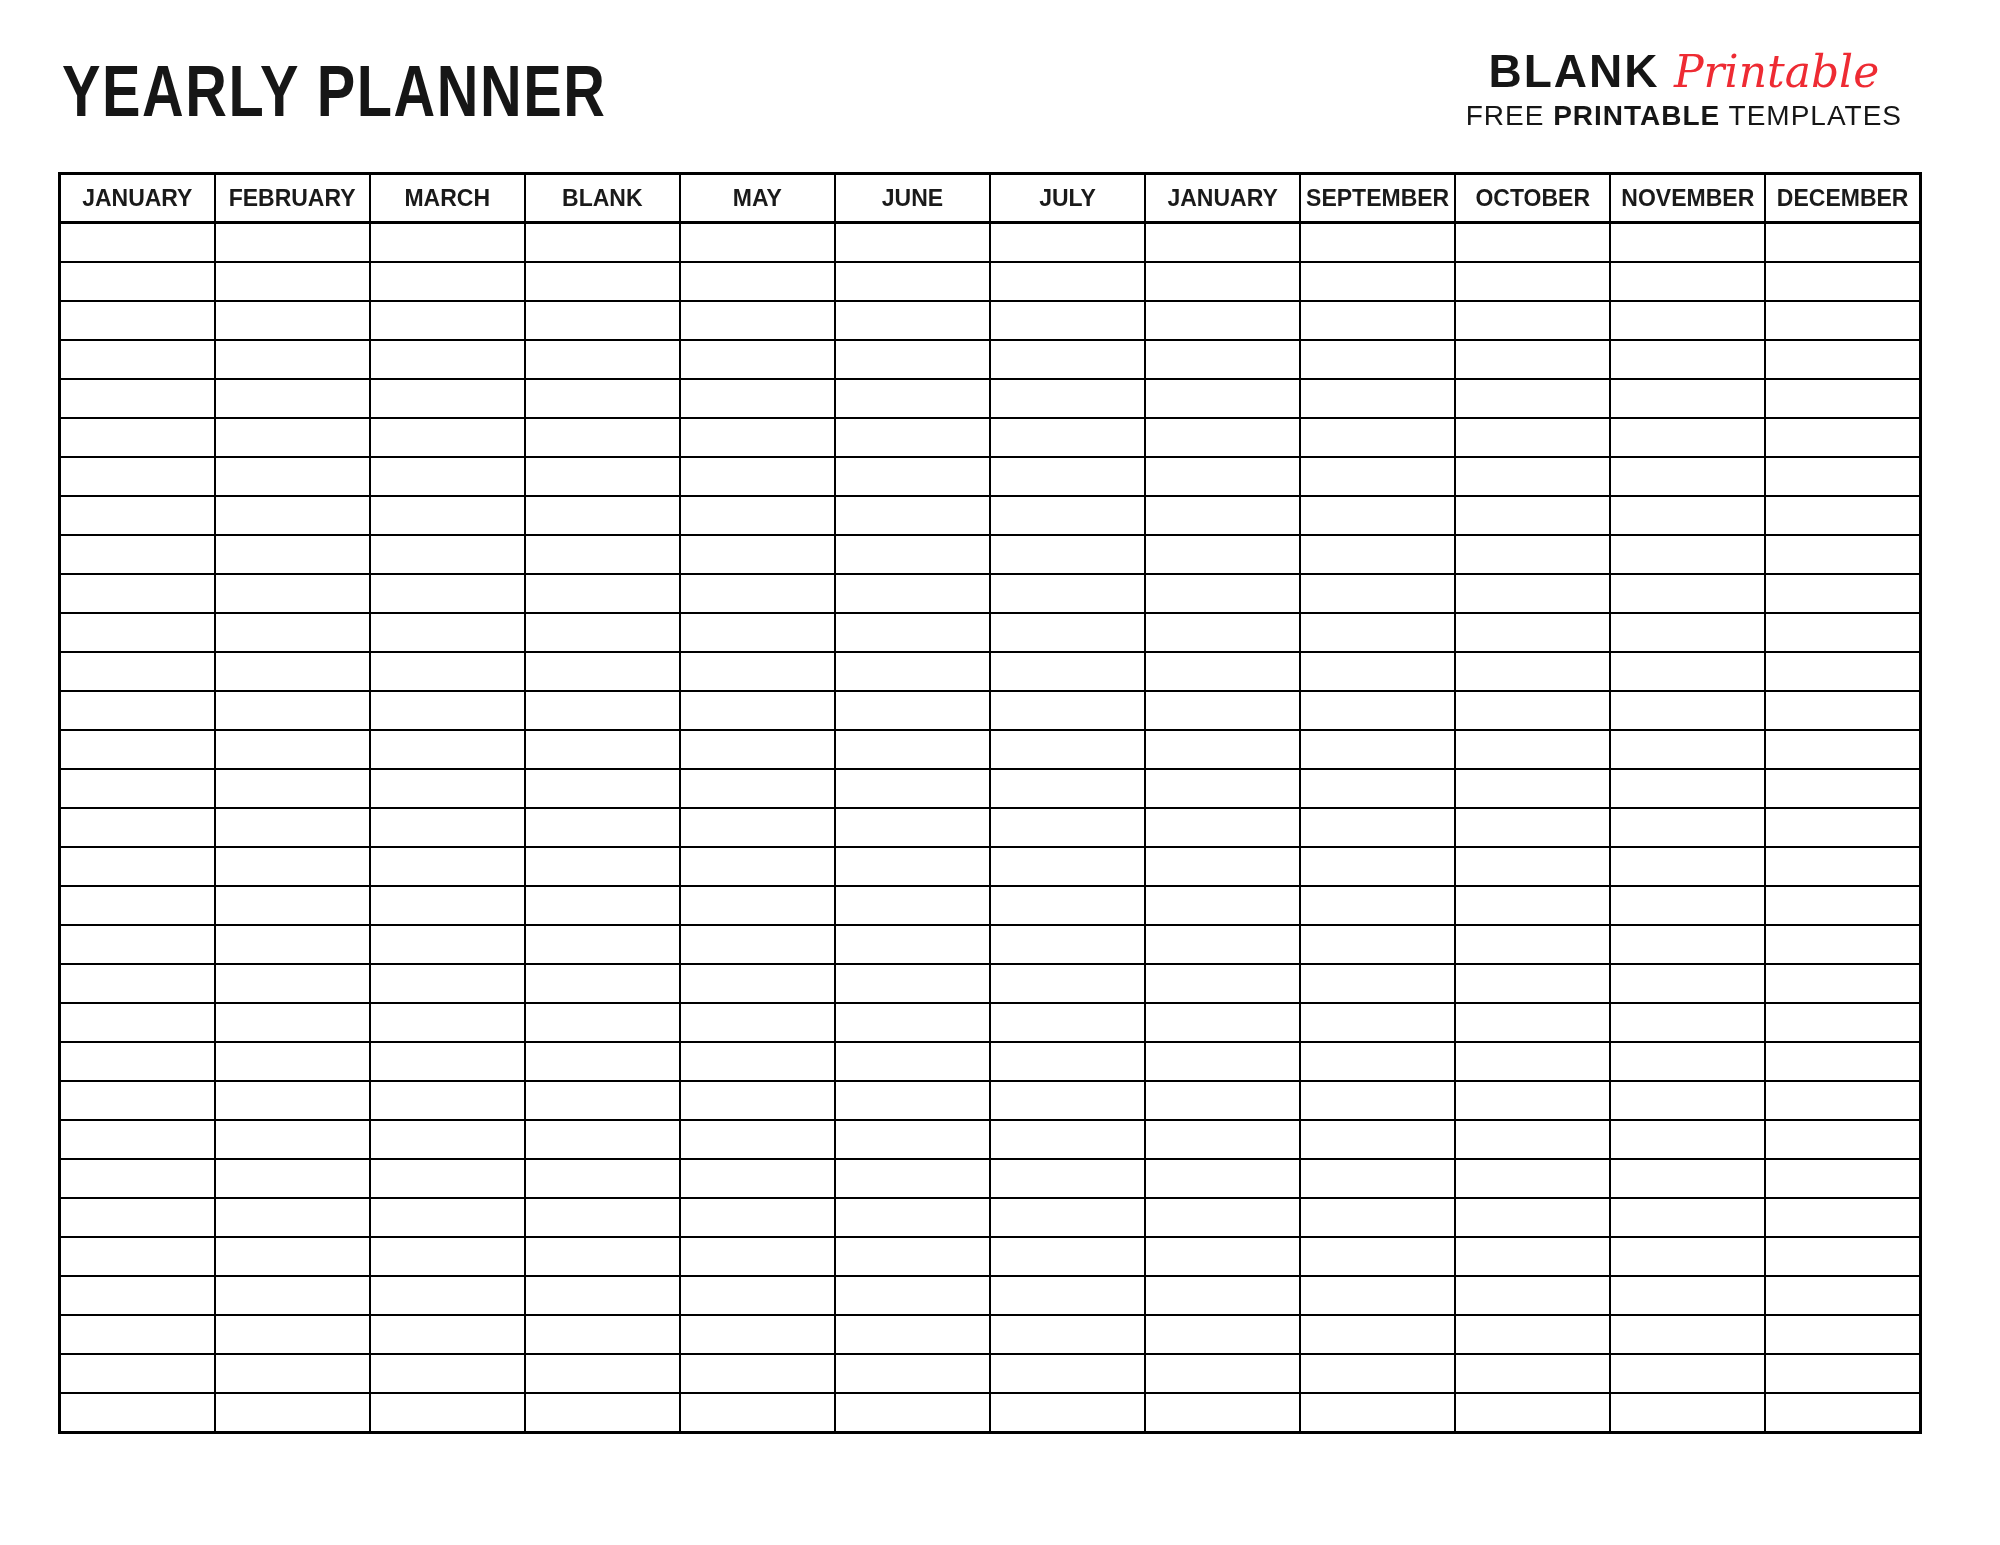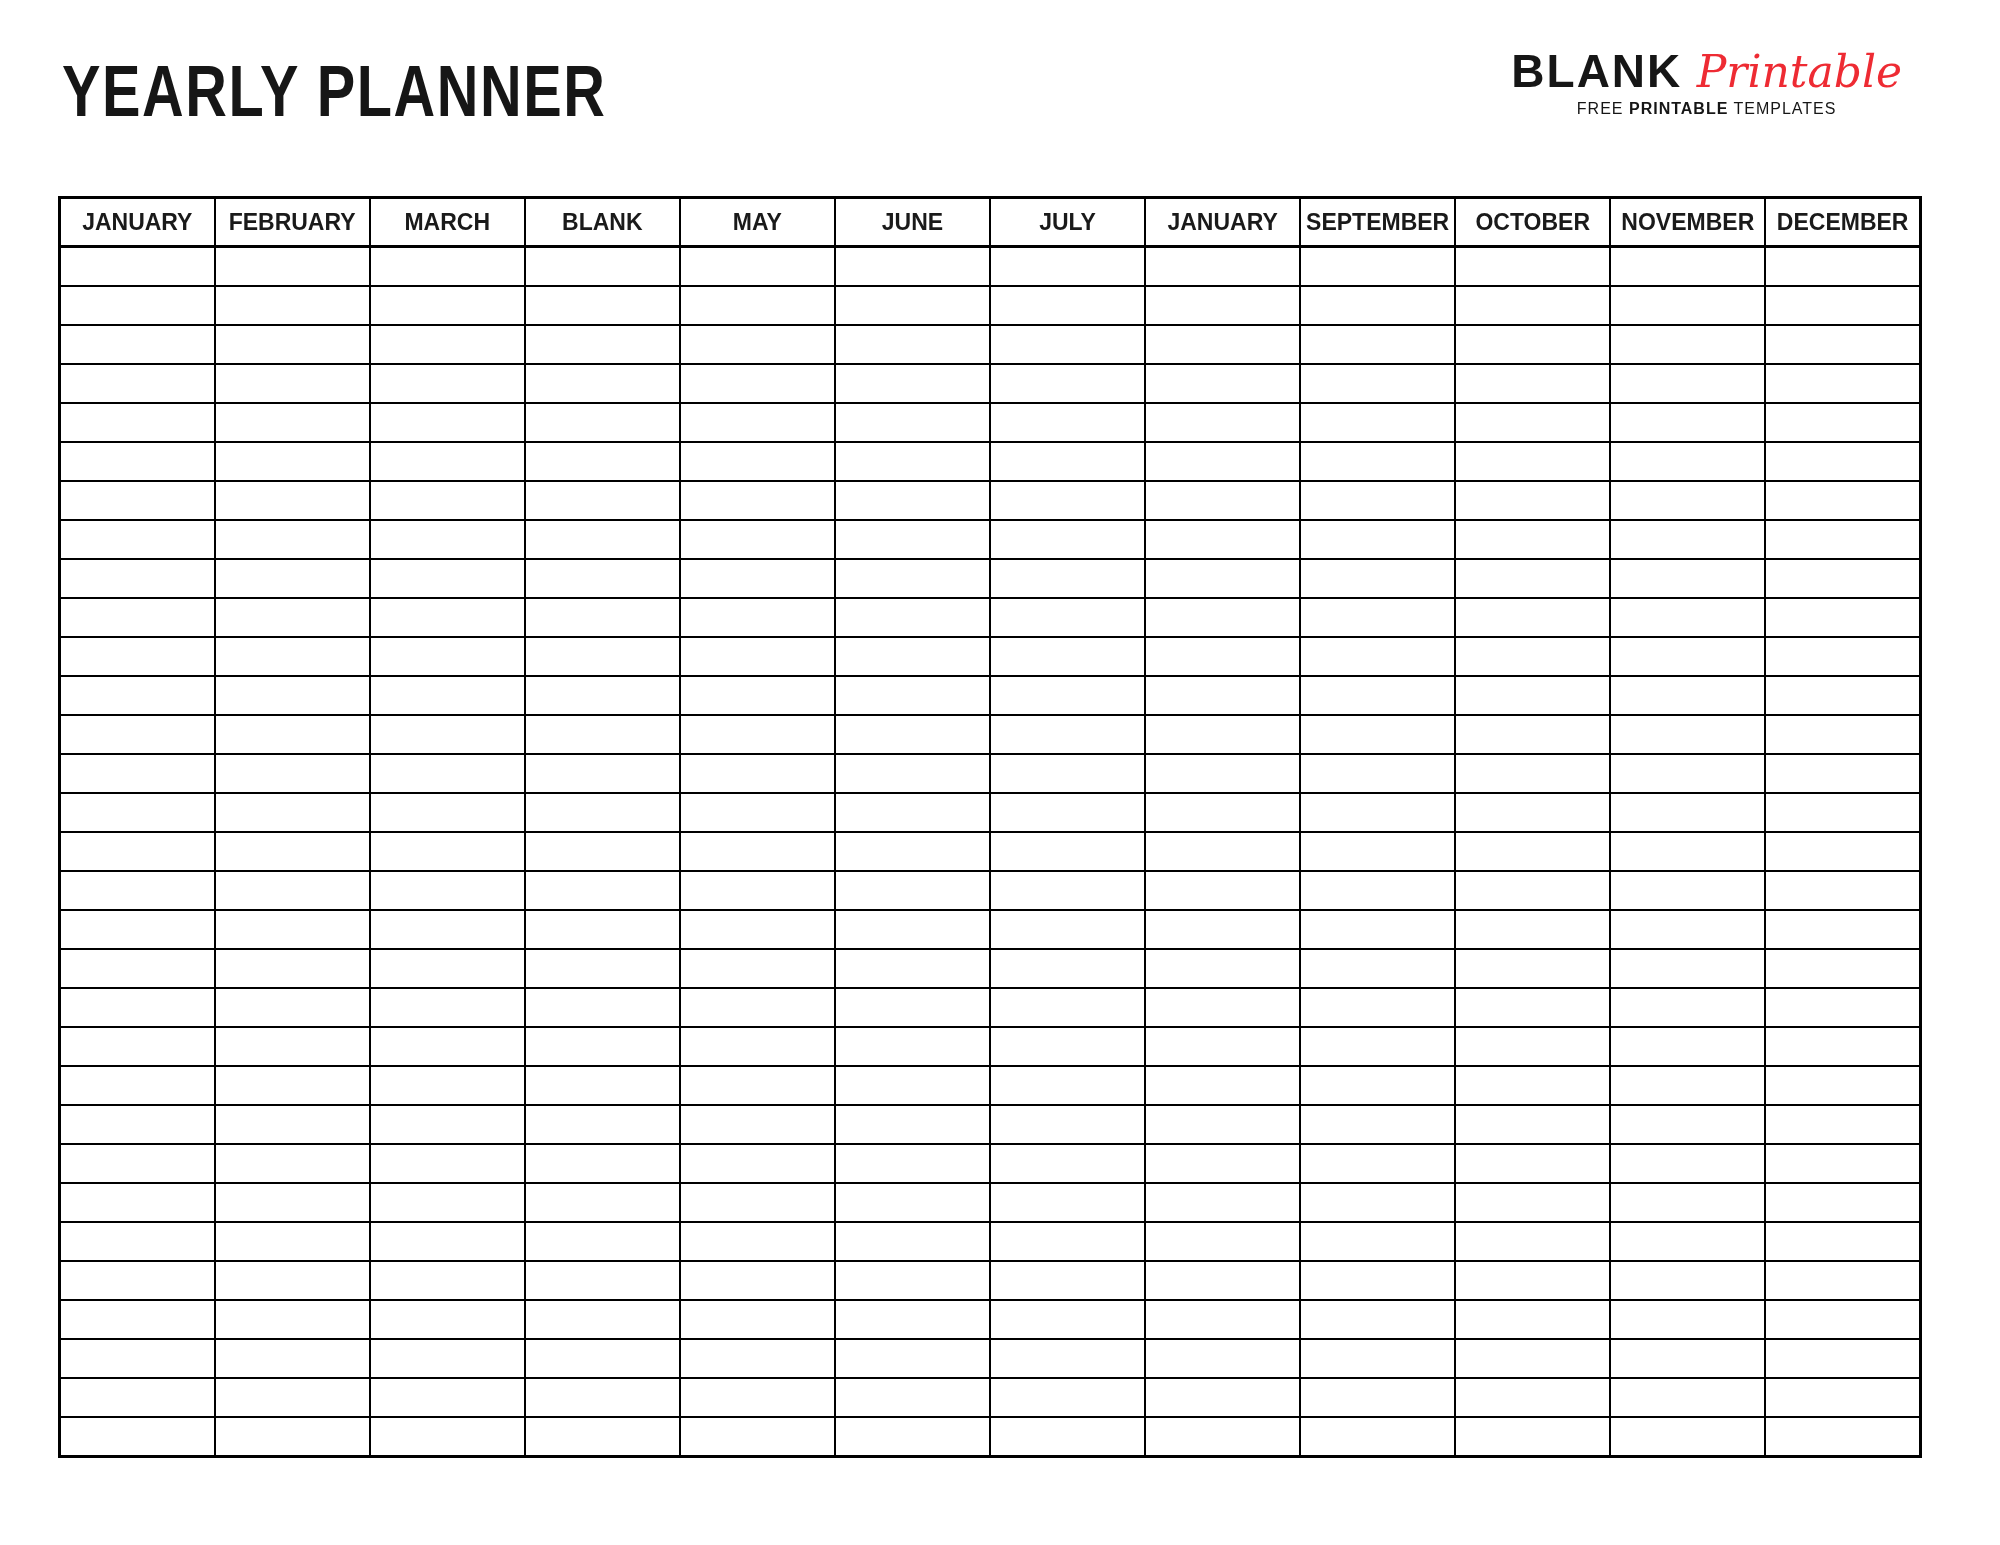--- a/index.html
+++ b/index.html
@@ -54,32 +54,32 @@
   .logo-script {
     font-family: "DejaVu Serif", serif;
     font-style: italic;
     font-size: 44px;
     color: #ee2b33;
     margin-left: 10px;
     vertical-align: baseline;
   }
   .logo-tagline {
     margin-top: 6px;
-    font-size: 16px;
+    font-size: 28px;
     letter-spacing: 1px;
     color: #161616;
     white-space: nowrap;
   }
   .logo-tagline .bold { font-weight: 700; }
 
   
   .planner-table {
     position: absolute;
     left: 58px;
-    top: 196px;
+    top: 172px;
     width: 1864px;
     height: 1260px;
     border-collapse: collapse;
     table-layout: fixed;
     border: 3px solid #000000;
   }
   .planner-table th {
     border: 2px solid #000000;
     border-bottom: 3px solid #000000;
     height: 46px;

